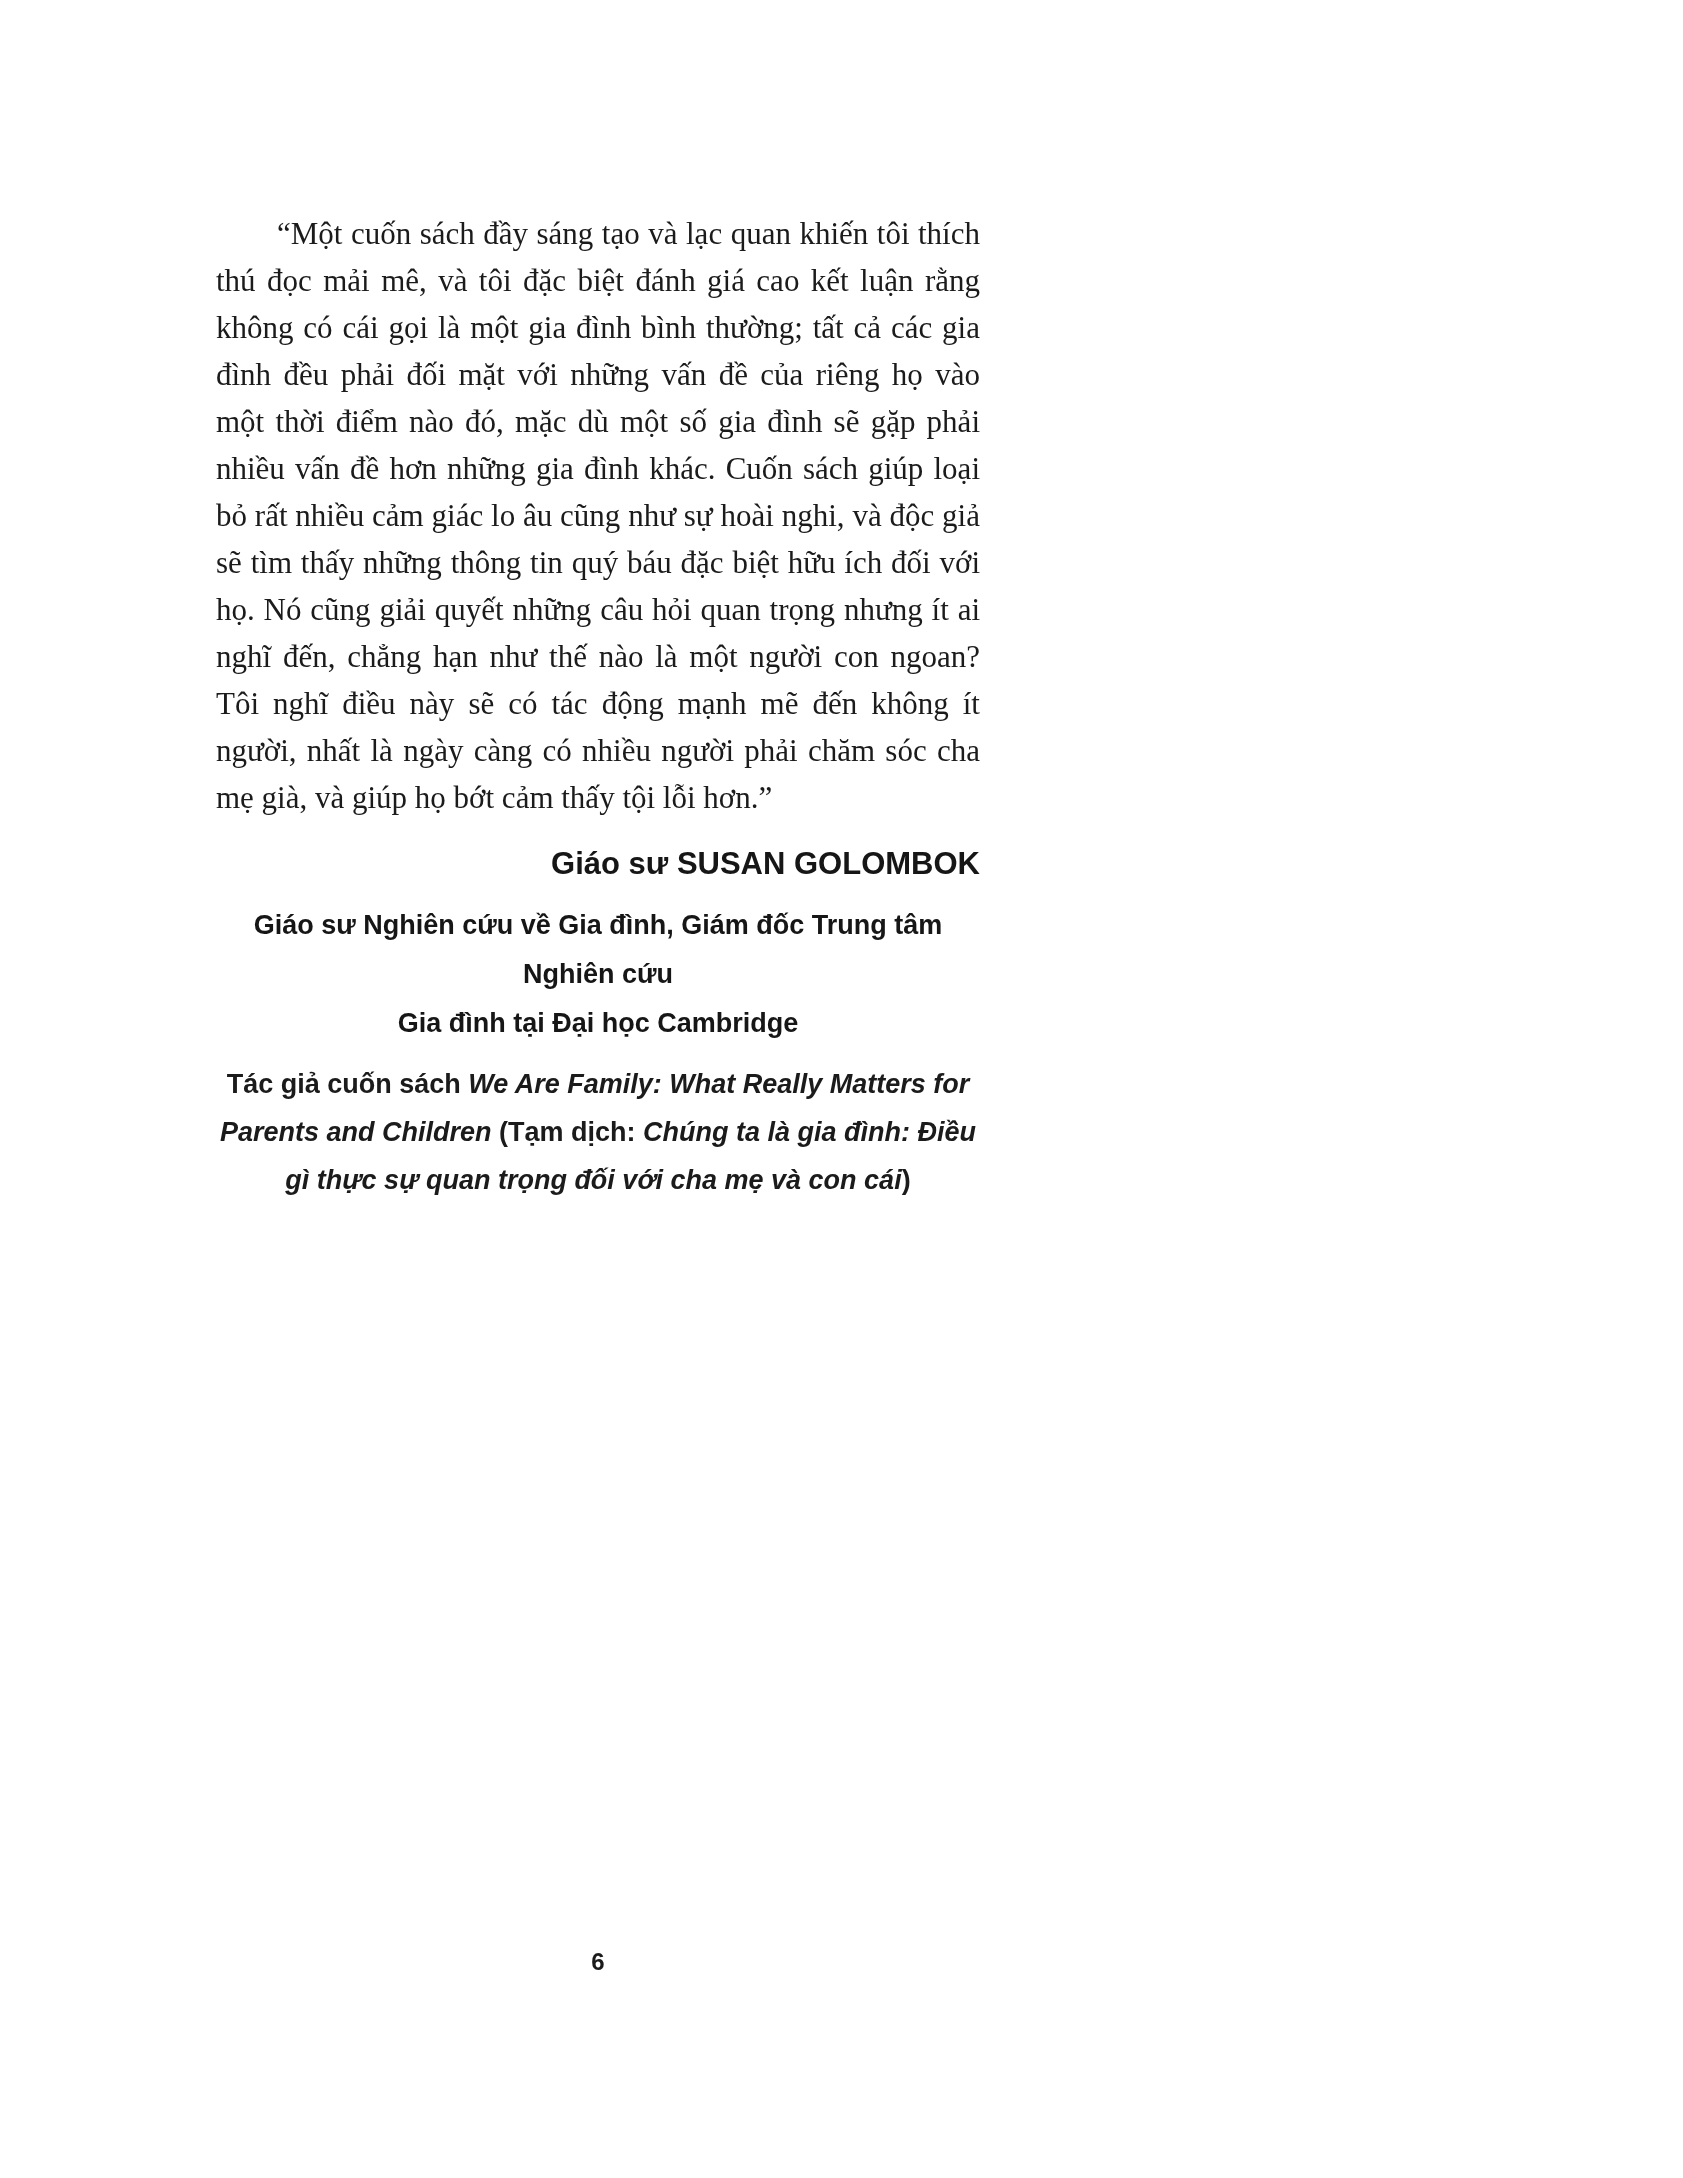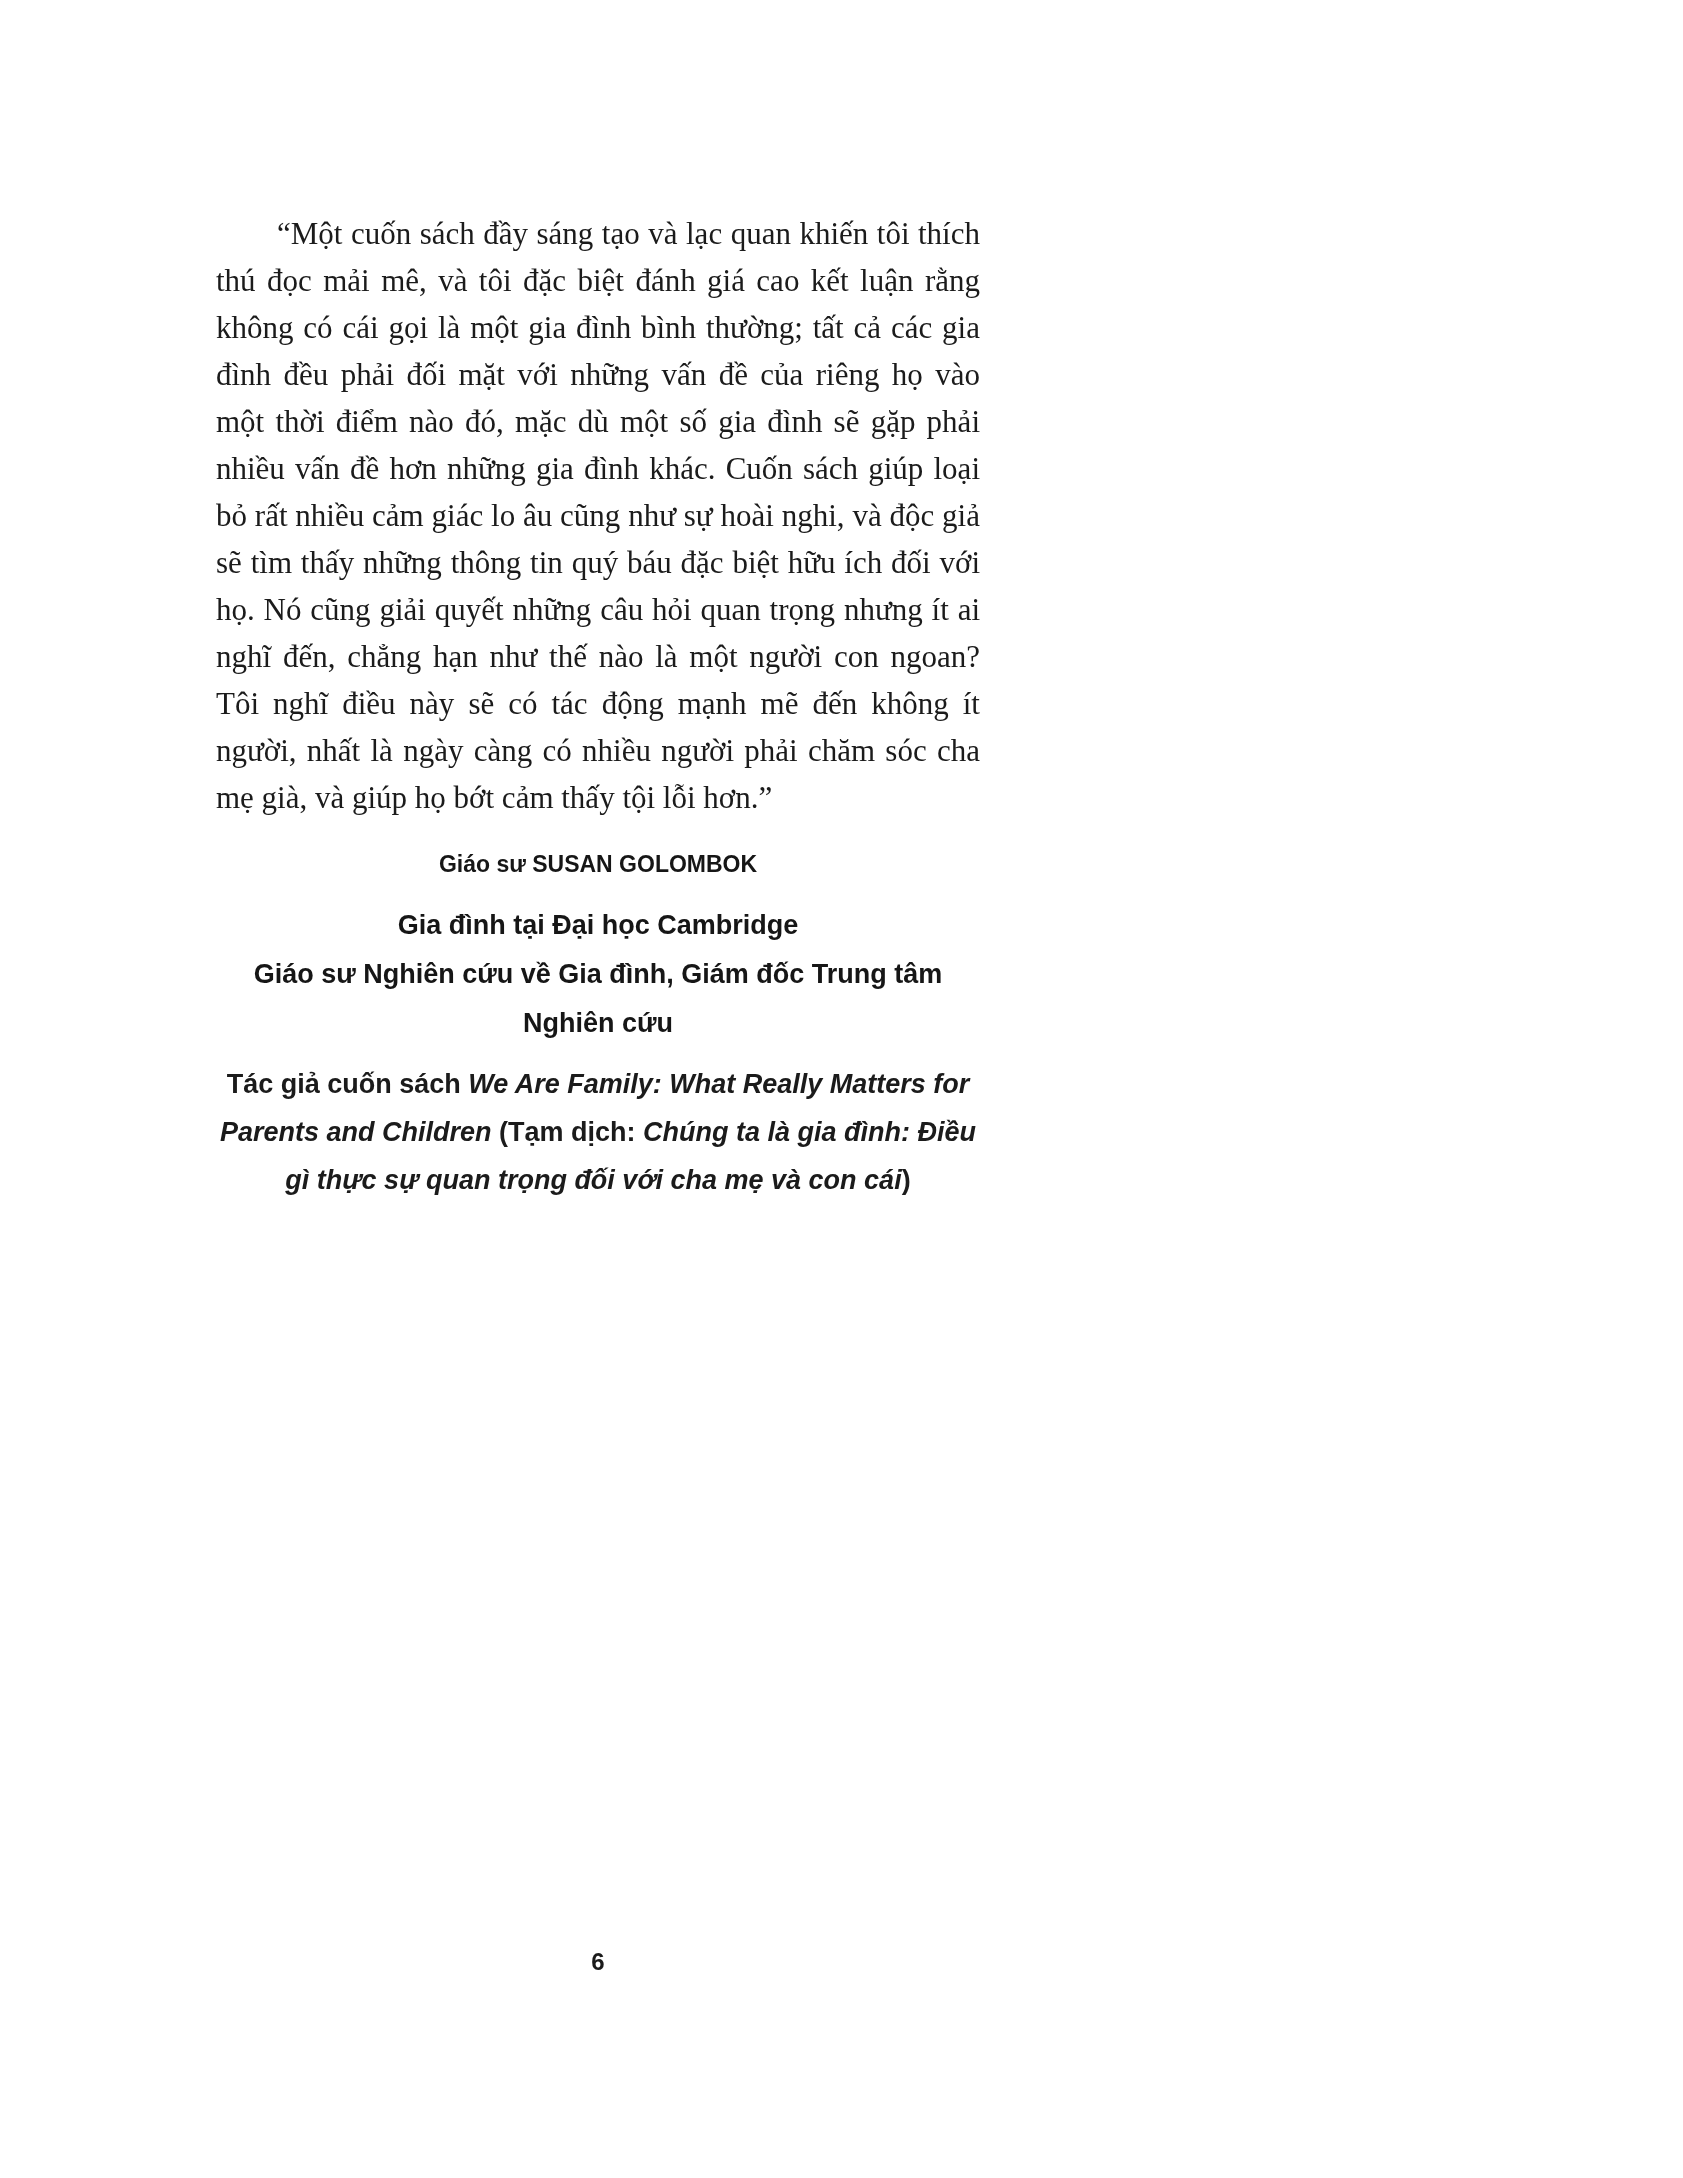--- a/index.html
+++ b/index.html
@@ -29,24 +29,24 @@
     font-family: "Liberation Serif", "DejaVu Serif", serif;
     font-size: 31px;
     line-height: 47px;
     text-align: justify;
     text-indent: 61px;
     color: #1b1b1b;
   }
 
   .attribution-name {
     margin-top: 22px;
-    text-align: center;
+    text-align: right;
     font-family: "Liberation Sans", "DejaVu Sans", sans-serif;
     font-weight: 700;
-    font-size: 23px;
+    font-size: 31px;
     line-height: 42px;
     color: #161616;
   }
 
   .attribution-role {
     margin-top: 16px;
     text-align: center;
     font-family: "Liberation Sans", "DejaVu Sans", sans-serif;
     font-weight: 700;
     font-size: 27px;
@@ -85,22 +85,22 @@
 
 <div class="page">
 
   <div class="content-column">
 
     <p class="quote-paragraph">“Một cuốn sách đầy sáng tạo và lạc quan khiến tôi thích thú đọc mải mê, và tôi đặc biệt đánh giá cao kết luận rằng không có cái gọi là một gia đình bình thường; tất cả các gia đình đều phải đối mặt với những vấn đề của riêng họ vào một thời điểm nào đó, mặc dù một số gia đình sẽ gặp phải nhiều vấn đề hơn những gia đình khác. Cuốn sách giúp loại bỏ rất nhiều cảm giác lo âu cũng như sự hoài nghi, và độc giả sẽ tìm thấy những thông tin quý báu đặc biệt hữu ích đối với họ. Nó cũng giải quyết những câu hỏi quan trọng nhưng ít ai nghĩ đến, chẳng hạn như thế nào là một người con ngoan? Tôi nghĩ điều này sẽ có tác động mạnh mẽ đến không ít người, nhất là ngày càng có nhiều người phải chăm sóc cha mẹ già, và giúp họ bớt cảm thấy tội lỗi hơn.”</p>
 
     <div class="attribution-name">Giáo sư SUSAN GOLOMBOK</div>
 
     <div class="attribution-role">
+      <div>Giáo sư Nghiên cứu về Gia đình, Giám đốc Trung tâm Nghiên cứu</div>
       <div>Gia đình tại Đại học Cambridge</div>
-      <div>Giáo sư Nghiên cứu về Gia đình, Giám đốc Trung tâm Nghiên cứu</div>
     </div>
 
     <p class="book-credit"><span>Tác giả cuốn sách </span><span class="italic">We Are Family: What Really Matters for Parents and Children</span><span> (Tạm dịch: </span><span class="italic">Chúng ta là gia đình: Điều gì thực sự quan trọng đối với cha mẹ và con cái</span><span>)</span></p>
 
   </div>
 
   <div class="page-number">6</div>
 
 </div>
 

